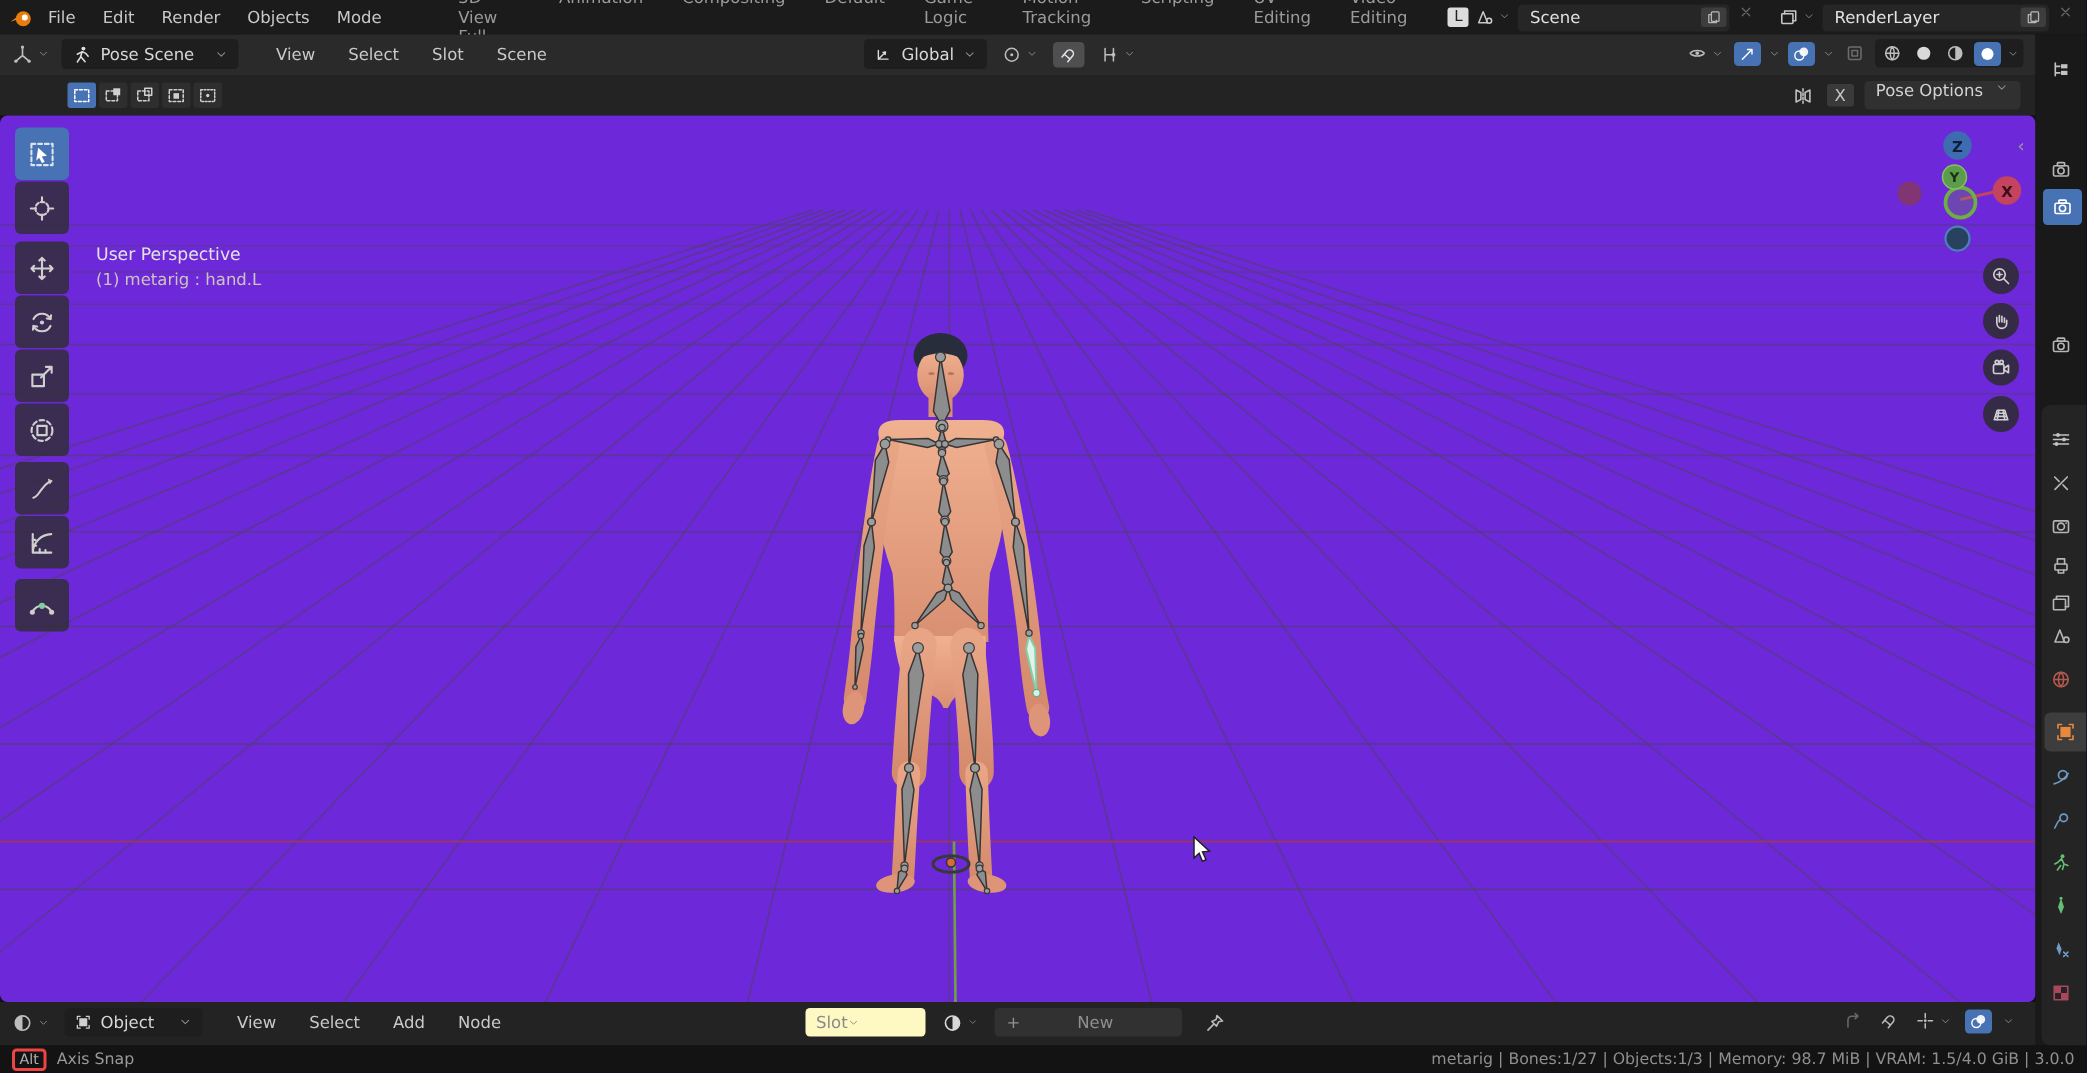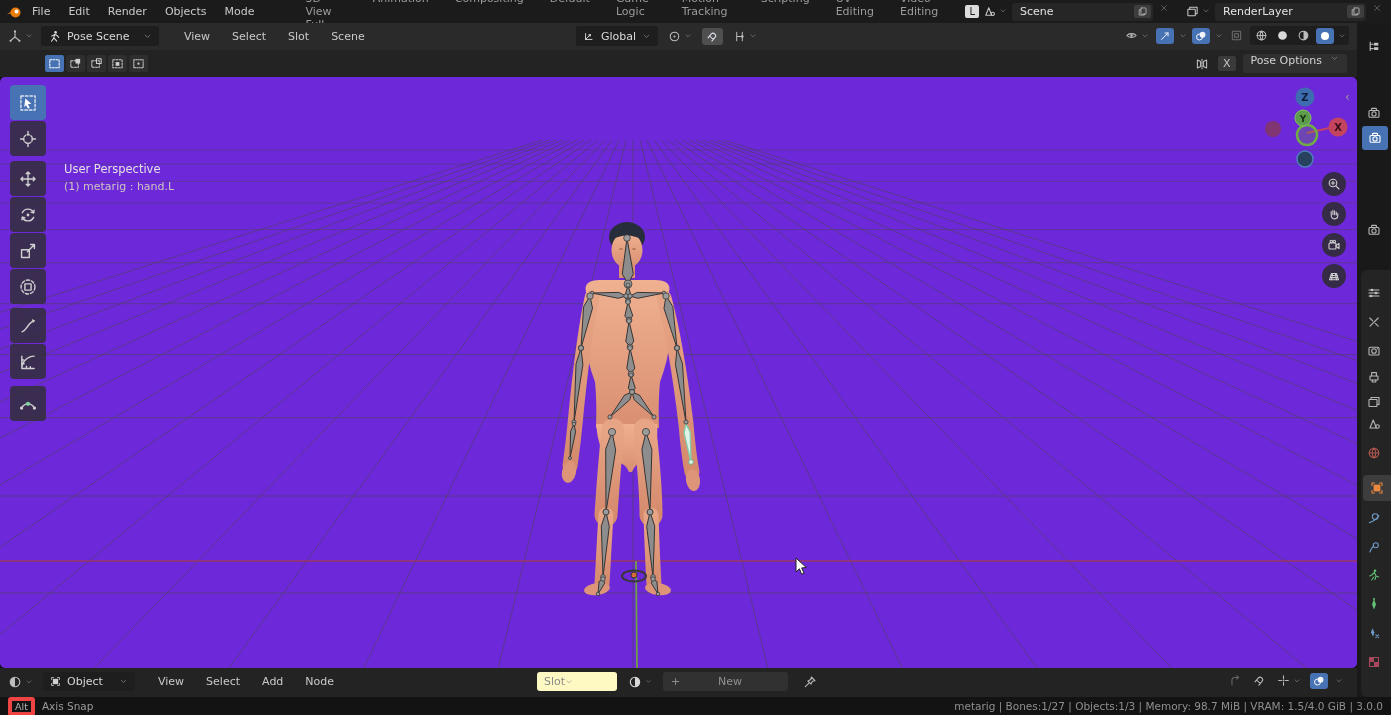--- a/index.html
+++ b/index.html
@@ -64,21 +64,21 @@
   .shdr .left{position:absolute;left:6px;top:4px;display:flex;align-items:center;gap:8px}
   .shdr .center{position:absolute;left:537px;top:4px;display:flex;align-items:center;gap:9px}
   .slotdd{background:#fef9c3;border-radius:3px;height:19px;width:80px;display:inline-flex;align-items:center;
           justify-content:flex-start;padding:0 7px;color:#8a8a8a;box-sizing:border-box}
   .newbtn{background:#313131;border-radius:3px;height:19px;width:125px;display:inline-flex;align-items:center;color:#909090;padding:0 8px;box-sizing:border-box}
   .newbtn .lbl{flex:1;text-align:center}
   .shdr .right{position:absolute;right:14px;top:4px;display:flex;align-items:center;gap:7px}
   
   .status{position:absolute;left:0;top:697px;width:1391px;height:18px;background:#131313;
           display:flex;align-items:center;padding:0 8px;box-sizing:border-box;color:#9a9a9a;font-size:10.5px}
-  .kbadge{border:4px solid #ef4444;border-radius:3px;padding:0 3px;font-size:9.5px;color:#b0b0b0;margin-right:7px}
+  .kbadge{border:2px solid #ef4444;border-radius:3px;padding:0 3px;font-size:9.5px;color:#b0b0b0;margin-right:7px}
   .status .rstats{margin-left:auto;color:#8f8f8f}
   .logo{color:#e87d0d;display:flex;align-items:center}
 </style>
 </head>
 <body>
 
 <div class="app">
 
   <div class="topbar">
     <span class="logo">

